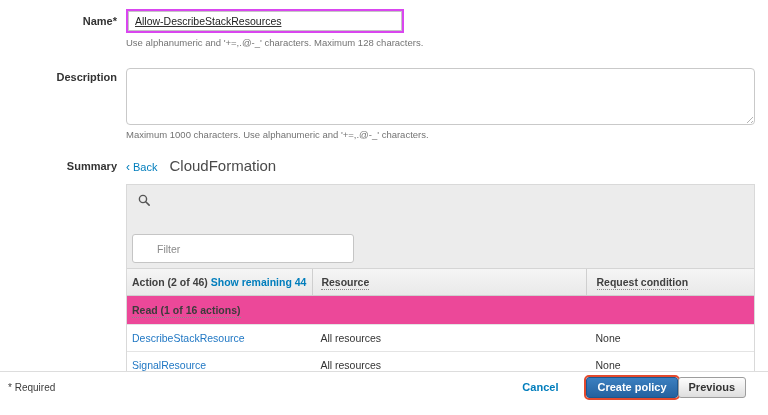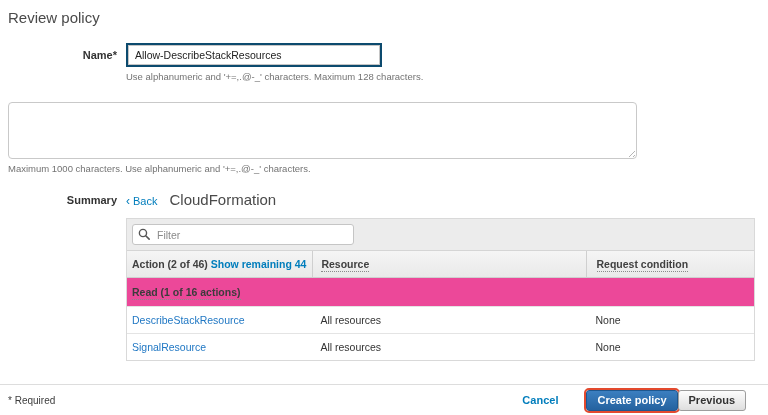--- a/index.html
+++ b/index.html
@@ -28,22 +28,23 @@
     font-size: 11px;
     color: #333;
   }
   .control-col { flex: 1; max-width: 629px; }
 
   
   .row-name { margin-bottom: 20px; }
   .row-name .label-col { padding-top: 6px; }
   .annotation-box {
     display: inline-block;
-    border: 2px solid #0c4a6e;
-    width: 256px;
+    border: 2px solid #d946ef;
+    width: 278px;
+    text-decoration: underline;
   }
   .name-input {
     display: block;
     width: 100%;
     height: 20px;
     border: 1px solid #c5c5c5;
     padding: 2px 6px;
     font-size: 10.5px;
     font-family: "Liberation Sans", sans-serif;
     color: #222;
@@ -106,27 +107,28 @@
     font-size: 10.5px;
   }
   .filter-band {
     background: #ececec;
     padding: 5px 5px;
     border-bottom: 1px solid #d5d5d5;
   }
   .filter-wrap { position: relative; width: 222px; }
   .filter-input {
     width: 100%;
-    height: 21px;
+    height: 29px;
     border: 1px solid #c5c5c5;
     border-radius: 3px;
     padding: 2px 6px 2px 24px;
     font-size: 10.5px;
     font-family: "Liberation Sans", sans-serif;
     outline: none;
+    margin-top: 44px;
   }
   .filter-input::placeholder { color: #8a8a8a; }
   .search-icon {
     position: absolute;
     left: 6px;
     top: 4px;
     width: 12px;
     height: 12px;
   }
   .hdr-row {
@@ -154,21 +156,21 @@
     background: #fff;
     border-bottom: 1px solid #e4e4e4;
   }
   .data-row:last-child { border-bottom: none; }
   .action-link { color: #2178c4; text-decoration: none; cursor: pointer; margin-top: 8px; }
   .cell-text { color: #333; }
 
   
   .footer {
     position: absolute;
-    left: 0; right: 0; bottom: 0;
+    left: 0; right: 0; bottom: 13px;
     height: 31px;
     border-top: 1px solid #ddd;
     background: #fff;
     display: flex;
     align-items: center;
     padding: 0 11px 0 8px;
   }
   .required-note { font-size: 10px; color: #3c3c3c; }
   .footer-spacer { flex: 1; }
   .cancel-link {
@@ -200,33 +202,33 @@
     color: #fff;
     outline: 2px solid #e34a2e;
     outline-offset: 0px;
   }
 </style>
 </head>
 <body>
 
 <div class="page">
 
-  <h1 class="page-title">Review policy</h1>
 
   <div class="form-row row-name">
     <div class="label-col">Name*</div>
     <div class="control-col">
       <span class="annotation-box">
         <input type="text" class="name-input" value="Allow-DescribeStackResources" style="">
       </span>
       <div class="help-text">Use alphanumeric and '+=,.@-_' characters. Maximum 128 characters.</div>
     </div>
   </div>
 
   <div class="form-row row-description">
+    <div class="label-col">Description</div>
     <div class="control-col">
       <div class="textarea-wrap">
         <textarea class="description-textarea" style=""></textarea>
         <span class="resize-handle"></span>
       </div>
       <div class="help-text">Maximum 1000 characters. Use alphanumeric and '+=,.@-_' characters.</div>
     </div>
   </div>
 
   <div class="form-row row-summary">

